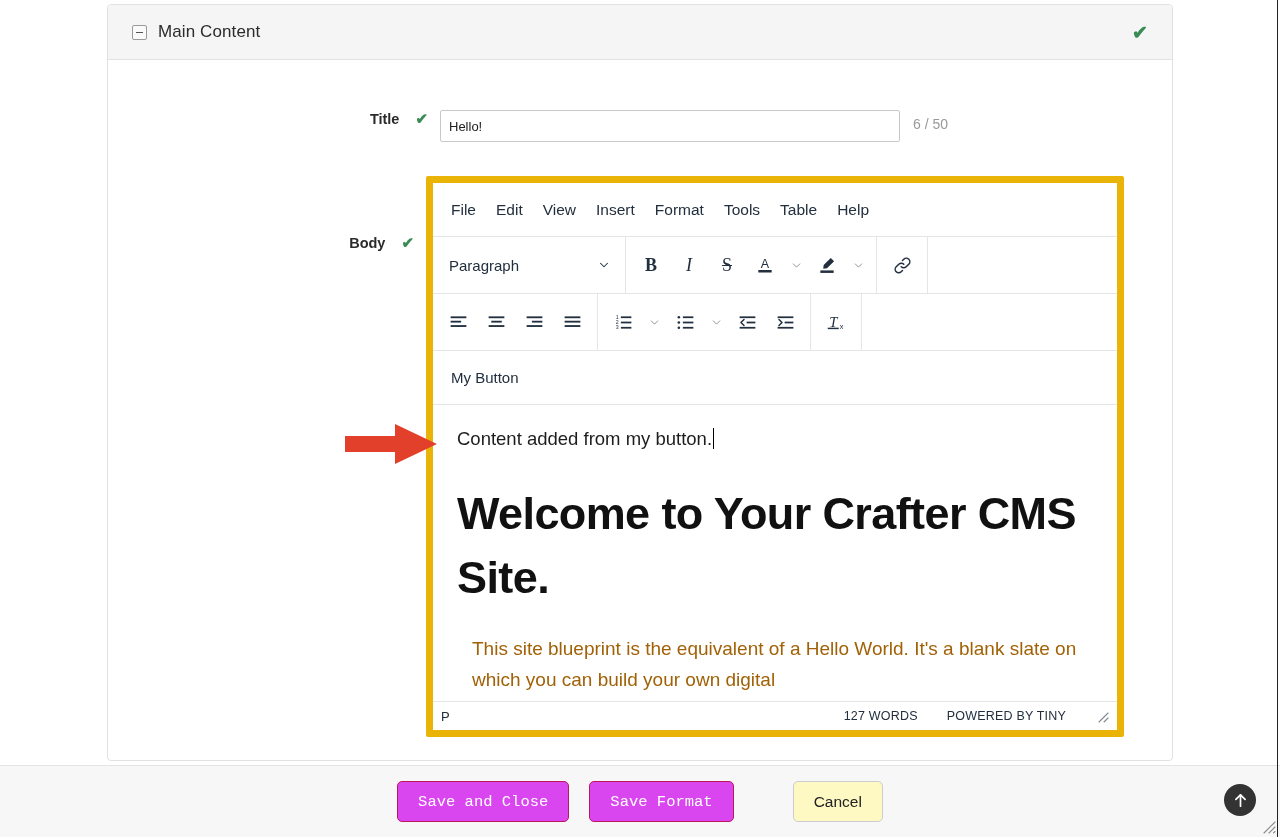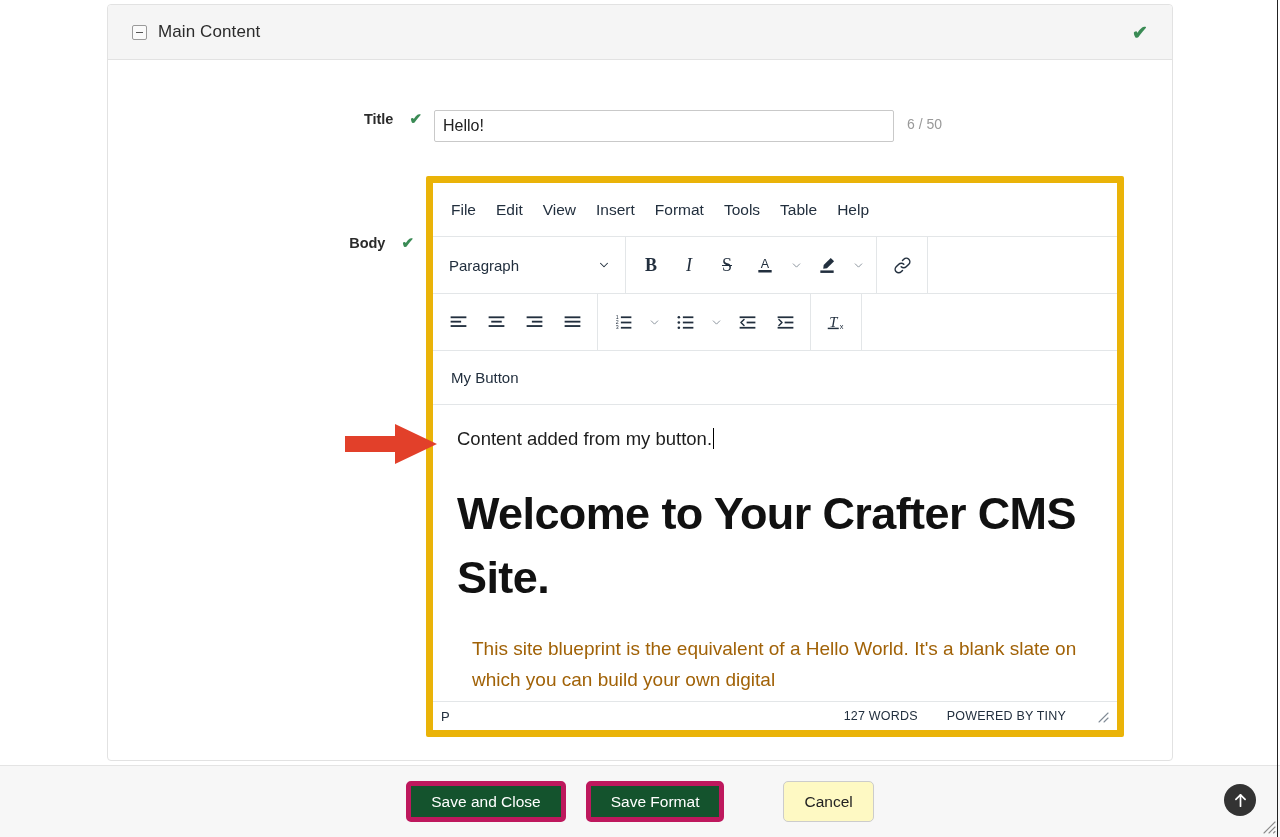--- a/index.html
+++ b/index.html
@@ -50,24 +50,24 @@
   
   .field-row { display: flex; align-items: flex-start; }
   .field-label-wrap {
     width: 318px; display: flex; justify-content: flex-end; align-items: center;
     padding-right: 12px; flex: none;
   }
   .field-label { font-size: 14.5px; font-weight: 700; color: #2b2b2b; }
   .field-check { margin-left: 16px; font-size: 15px; }
 
   
-  #title-row { position: absolute; left: 8px; top: 50px; width: 100%; }
+  #title-row { position: absolute; left: 14px; top: 50px; width: 100%; }
   .title-input {
     width: 460px; height: 32px; border: 1px solid #c9c9c9; border-radius: 2px;
-    padding: 0 8px; font-size: 16px; color: #212121;
+    padding: 0 8px; font-size: 13px; color: #212121;
     font-family: "Liberation Sans", sans-serif; background: #fff; outline: none;
   }
   .char-counter { font-size: 14px; color: #999; margin-left: 13px; padding-top: 6px; }
 
   
   #body-row { position: absolute; left: 0; top: 116px; width: 100%; }
   .body-label-wrap { padding-top: 58px; }
 
   
   .tinymce {
@@ -142,21 +142,21 @@
   .footer {
     position: absolute; left: 0; bottom: 0; width: 1280px; height: 72px;
     background: #f7f7f7; border-top: 1px solid #e4e4e4;
     display: flex; align-items: center; justify-content: center; gap: 20px;
   }
   .btn {
     font-family: "Liberation Sans", sans-serif; font-size: 15.5px;
     height: 41px; padding: 0 20px; border-radius: 5px; cursor: default;
     display: flex; align-items: center; justify-content: center;
   }
-  .btn-primary { background: #14532d; color: #fff; border: 5px solid #be185d; }
+  .btn-primary { background: #d946ef; color: #fff; border: 1px solid #be185d; font-family: Liberation Mono, monospace; }
   .btn-default { background: #fef9c3; color: #222; border: 1px solid #cccccc; margin-left: 39px; }
 
   .scroll-top {
     position: absolute; right: 24px; bottom: 21px;
     width: 32px; height: 32px; border-radius: 50%;
     background: #333333; display: flex; align-items: center; justify-content: center;
   }
   .corner-grip { position: absolute; right: 4px; bottom: 3px; width: 14px; height: 14px; color:#888; }
 </style>
 </head>

